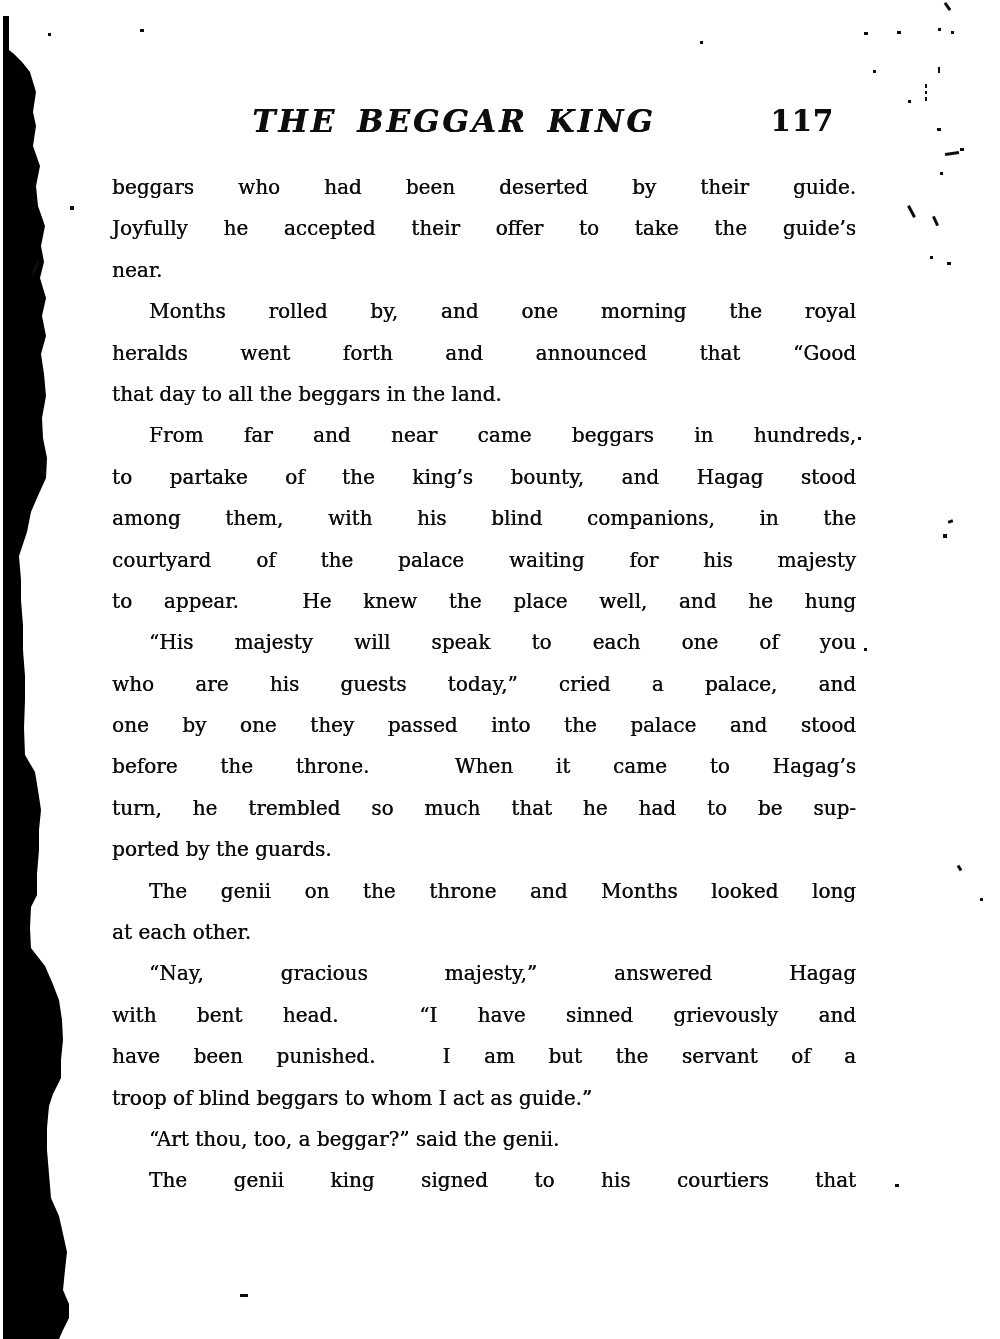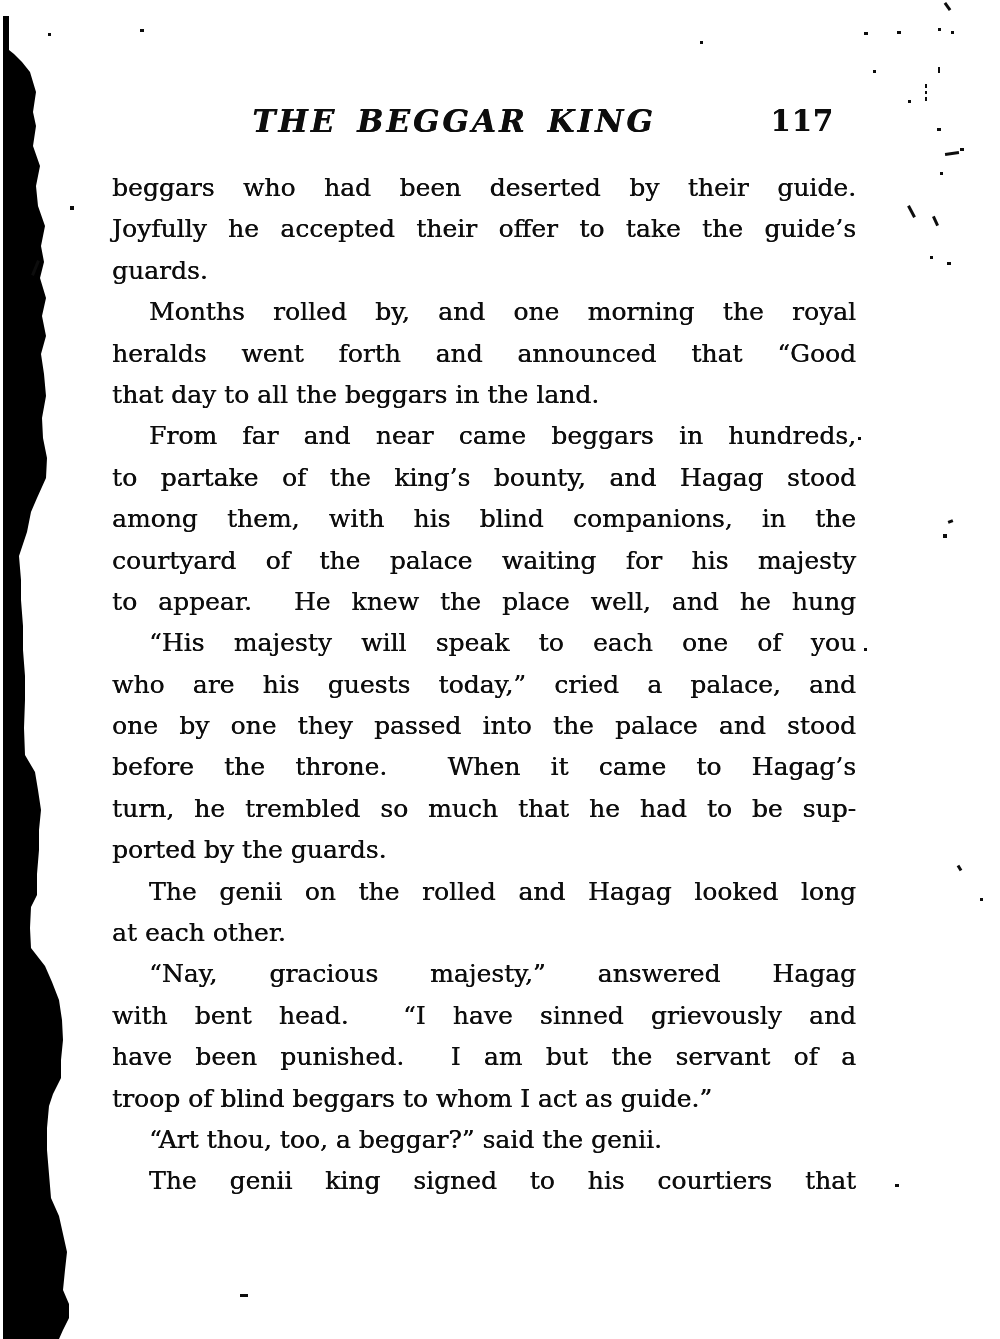--- a/index.html
+++ b/index.html
@@ -21,21 +21,21 @@
     text-shadow:0.4px 0 0 currentColor;
   }
   .page-number {
     position:absolute; right:22px; top:1px;
     font-weight:bold; font-size:29px; letter-spacing:1px;
     text-shadow:0.4px 0 0 currentColor;
     text-align:center;
   }
   .text-block {
     position:absolute; top:167px; left:112px; width:744px;
-    color:var(--ink); font-size:25px;
+    color:var(--ink); font-size:20px;
     text-shadow:0.35px 0 0 currentColor;
   }
   .line { height:41.4px; line-height:41.4px; white-space:nowrap; text-align:left; }
   .line.j { white-space:normal; text-align:justify; text-align-last:justify; }
   .line.ind { padding-left:37px; }
   .binding-shadow { position:absolute; left:0; top:0; }
   .speck { position:absolute; background:var(--ink); }
 </style>
 </head>
 <body>
@@ -56,21 +56,21 @@
 
   <div class="header">
     <div class="running-title">THE BEGGAR KING</div>
     <div class="page-number">117</div>
   </div>
 
   <div class="text-block">
       <div>
         <div class="line j">beggars who had been deserted by their guide.</div>
         <div class="line j">Joyfully he accepted their offer to take the guide’s</div>
-        <div class="line">guards.</div>
+        <div class="line">near.</div>
       </div>
       <div>
         <div class="line j ind">Months rolled by, and one morning the royal</div>
         <div class="line j">heralds went forth and announced that “Good</div>
         <div class="line">that day to all the beggars in the land.</div>
       </div>
       <div>
         <div class="line j ind">From far and near came beggars in hundreds,</div>
         <div class="line j">to partake of the king’s bounty, and Hagag stood</div>
         <div class="line j">among them, with his blind companions, in the</div>
@@ -79,21 +79,21 @@
       </div>
       <div>
         <div class="line j ind">“His majesty will speak to each one of you</div>
         <div class="line j">who are his guests today,” cried a palace, and</div>
         <div class="line j">one by one they passed into the palace and stood</div>
         <div class="line j">before the throne.&nbsp; When it came to Hagag’s</div>
         <div class="line j">turn, he trembled so much that he had to be sup-</div>
         <div class="line">ported by the guards.</div>
       </div>
       <div>
-        <div class="line j ind">The genii on the rolled and Hagag looked long</div>
+        <div class="line j ind">The genii on the throne and Months looked long</div>
         <div class="line">at each other.</div>
       </div>
       <div>
         <div class="line j ind">“Nay, gracious majesty,” answered Hagag</div>
         <div class="line j">with bent head.&nbsp; “I have sinned grievously and</div>
         <div class="line j">have been punished.&nbsp; I am but the servant of a</div>
         <div class="line">troop of blind beggars to whom I act as guide.”</div>
       </div>
       <div>
         <div class="line ind">“Art thou, too, a beggar?” said the genii.</div>

